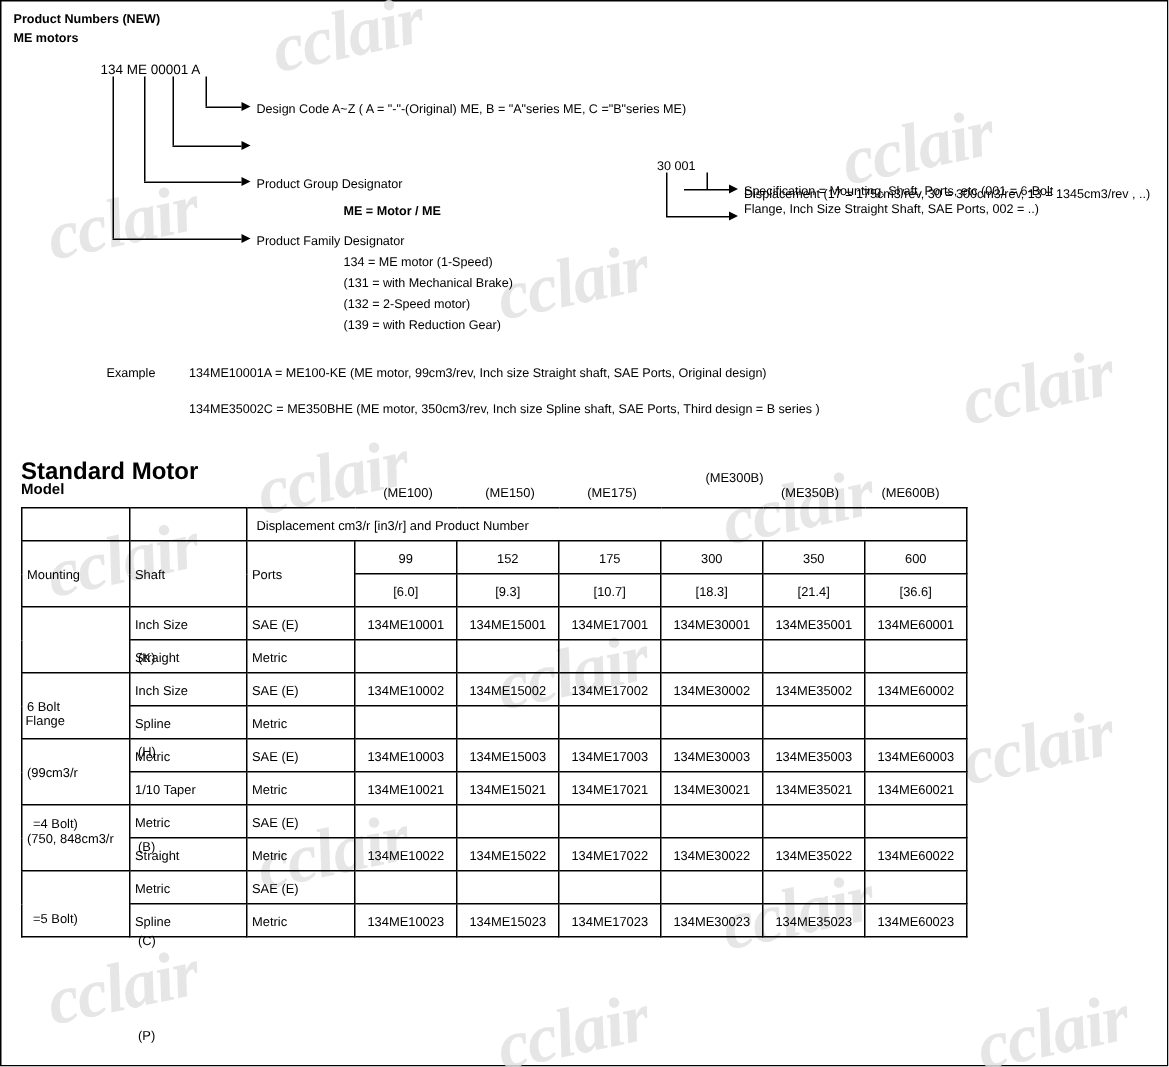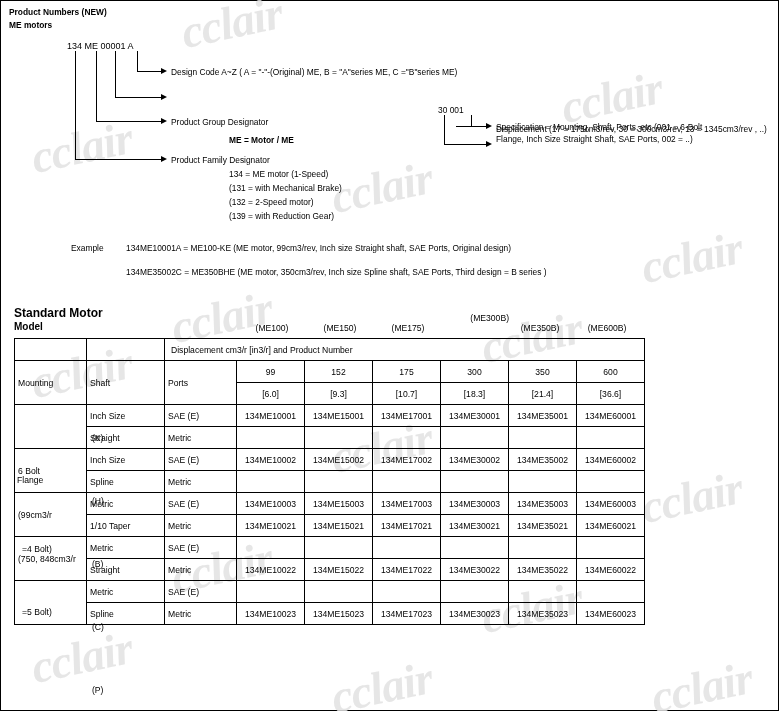--- a/index.html
+++ b/index.html
@@ -71,21 +71,21 @@
     border-top: 3.5px solid transparent;
     border-bottom: 3.5px solid transparent;
     border-left: 6px solid #000;
   }
 
   
   .sm-title {
     position: absolute;
     left: 13px;
     top: 305px;
-    font-size: 12px;
+    font-size: 16px;
     font-weight: bold;
     z-index: 2;
   }
   .tbl-wrap {
     position: absolute;
     left: 13px;
     top: 317px;
     z-index: 2;
   }
   table.main {

